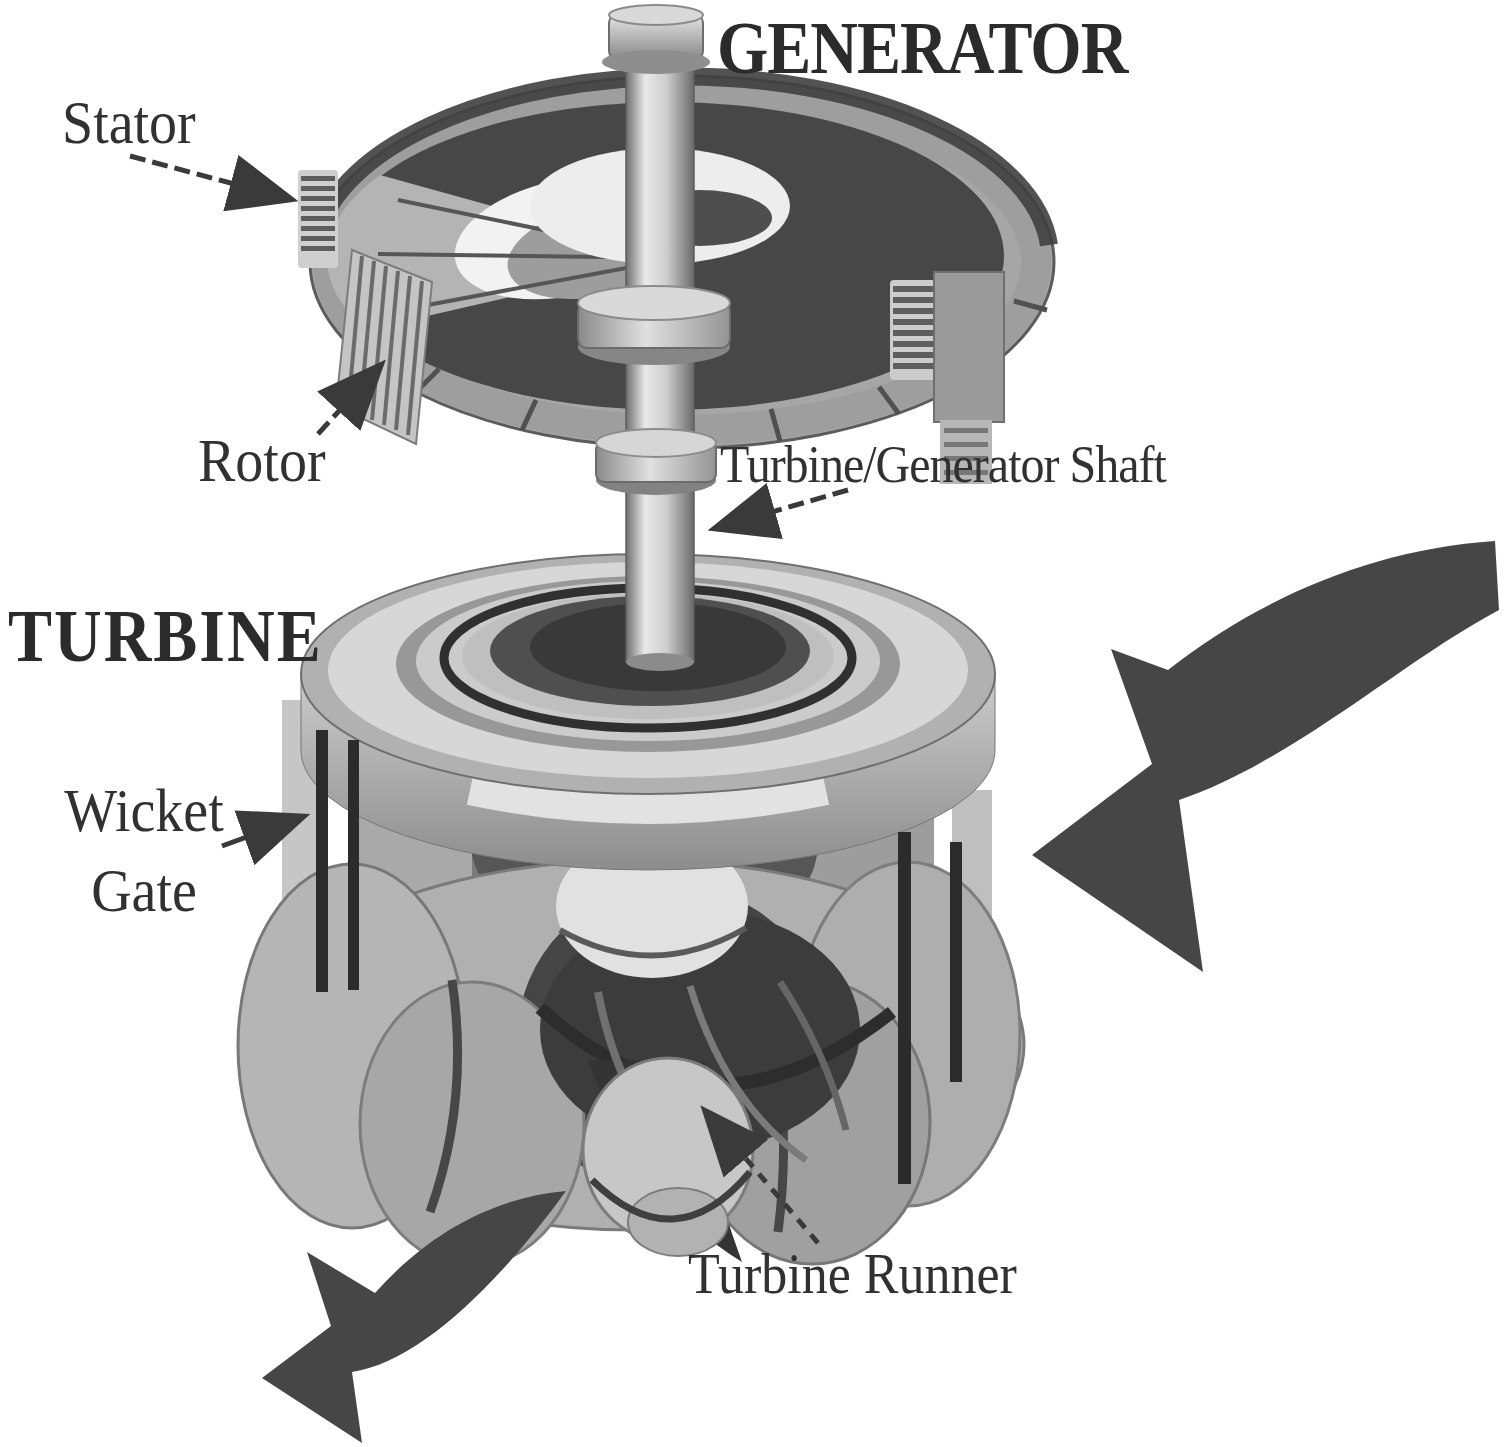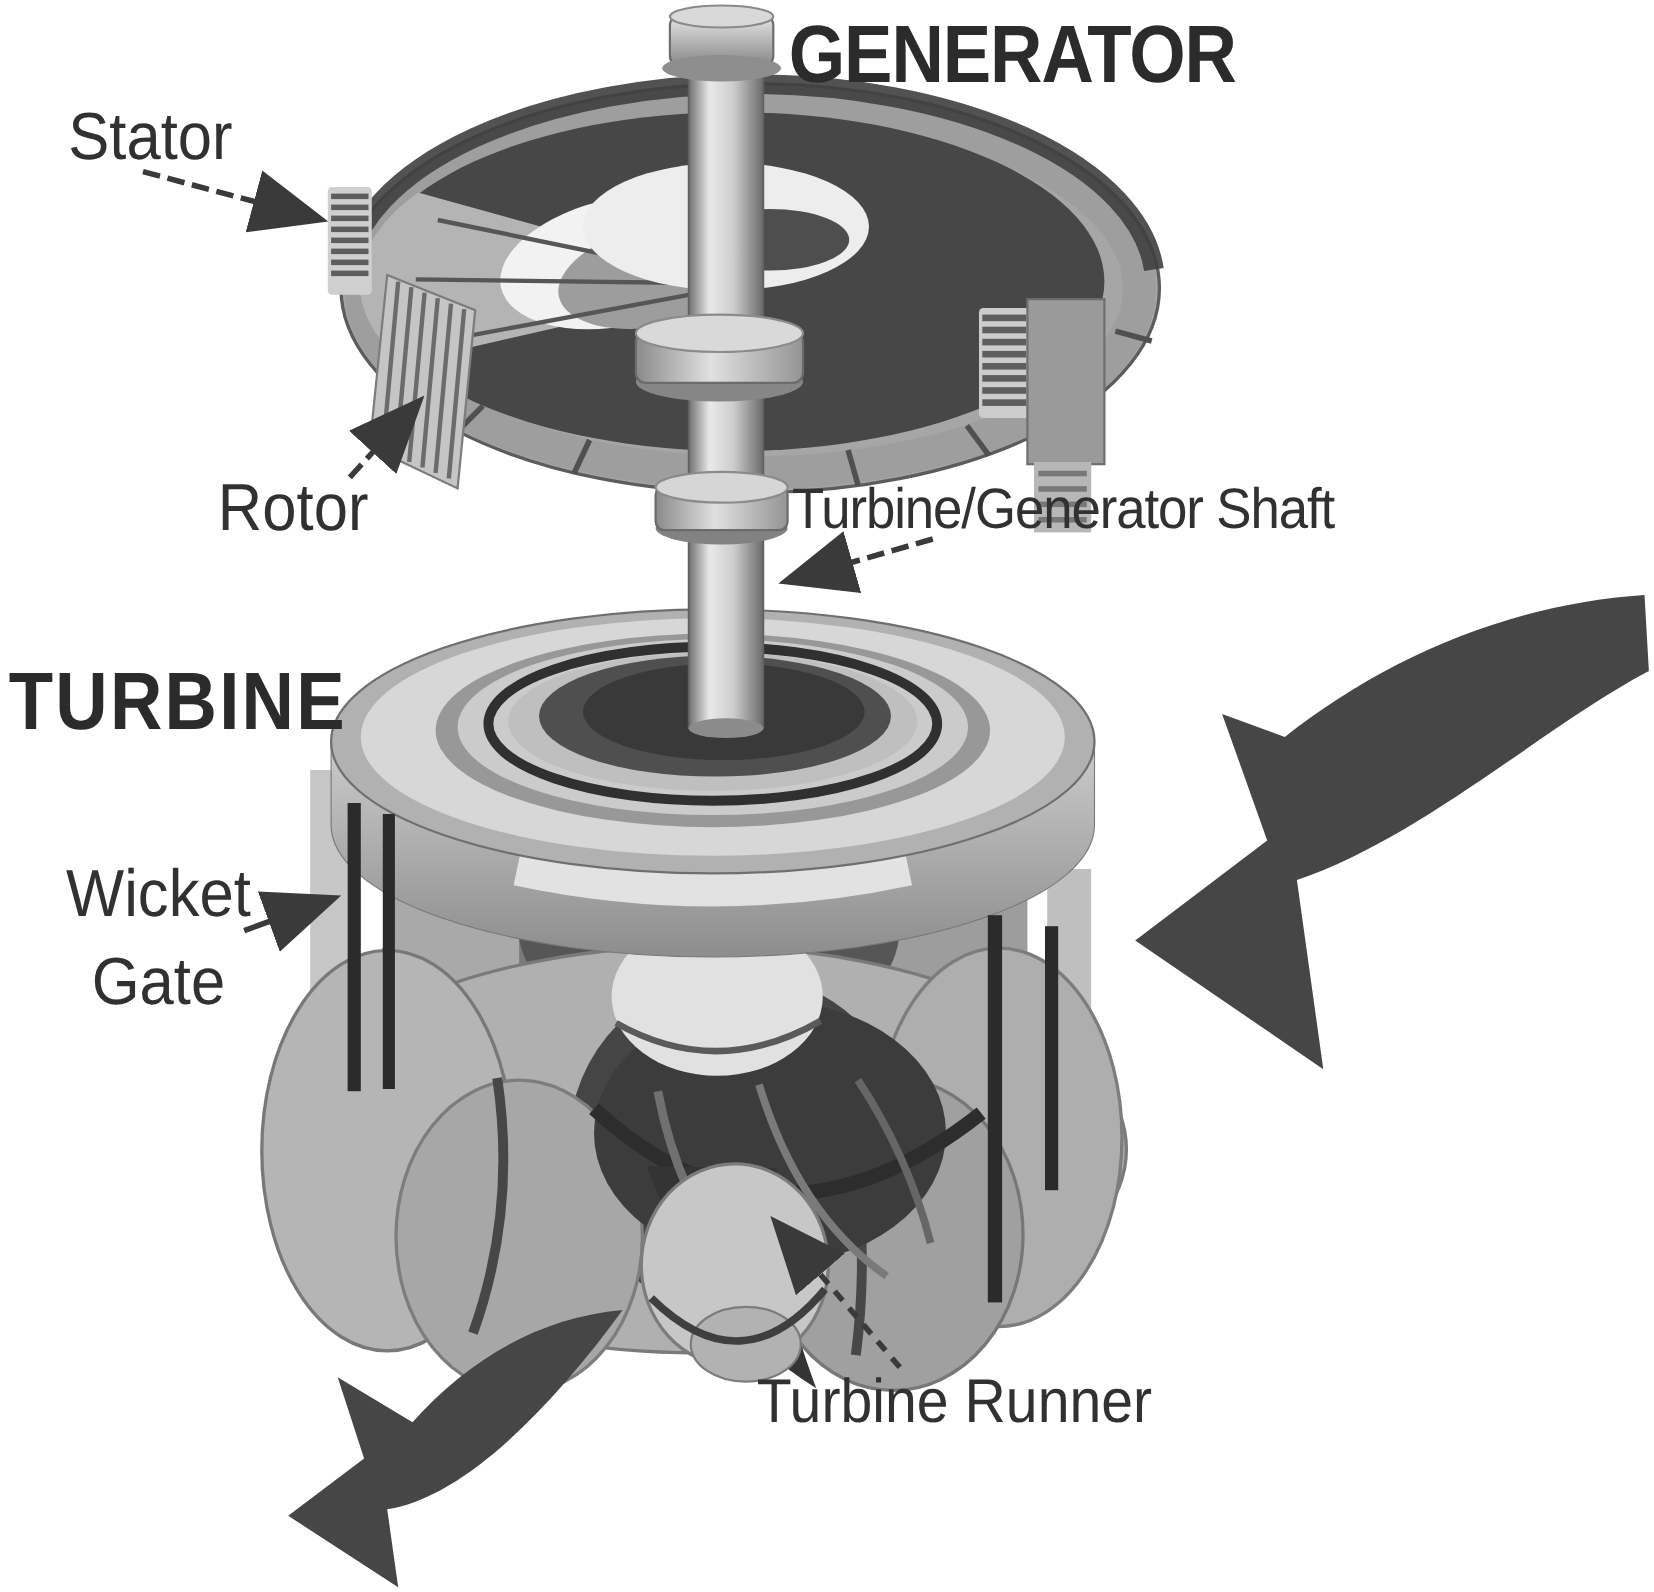--- a/index.html
+++ b/index.html
@@ -1,21 +1,21 @@
 <!DOCTYPE html>
 <html><head>
 <meta charset="utf-8">
 <style>
   html,body{margin:0;padding:0;background:#ffffff;}
   .stage{
     position:relative;
     width:1504px;height:1447px;
     background:#ffffff;
     overflow:hidden;
-    font-family:Liberation Sans, sans-serif;
+    font-family:Liberation Serif, serif;
   }
   .stage svg{position:absolute;left:0;top:0;}
   .hd{
     position:absolute;
     font-weight:bold;
     font-size:66px;
     letter-spacing:-1px;
     color:#2b2b2b;
     white-space:nowrap;
     transform:scaleY(1.12);

